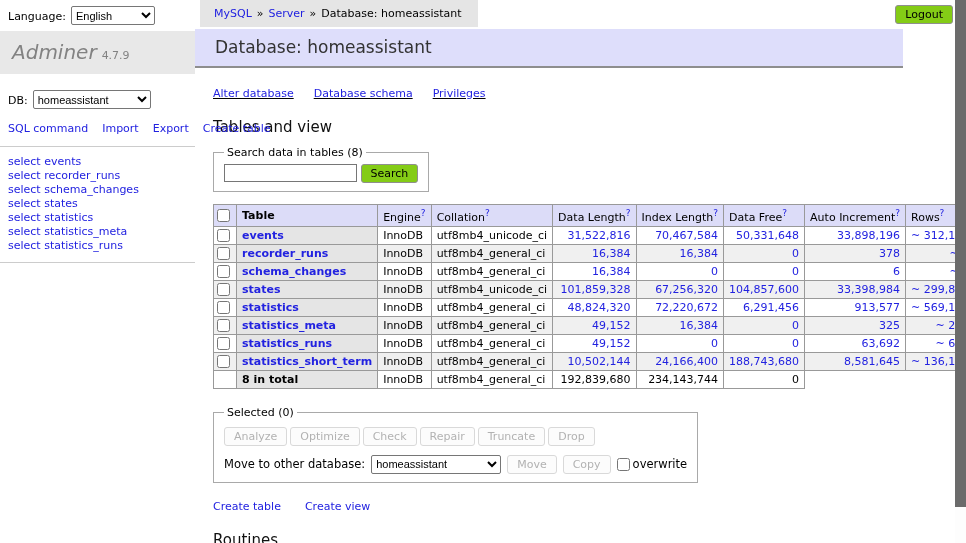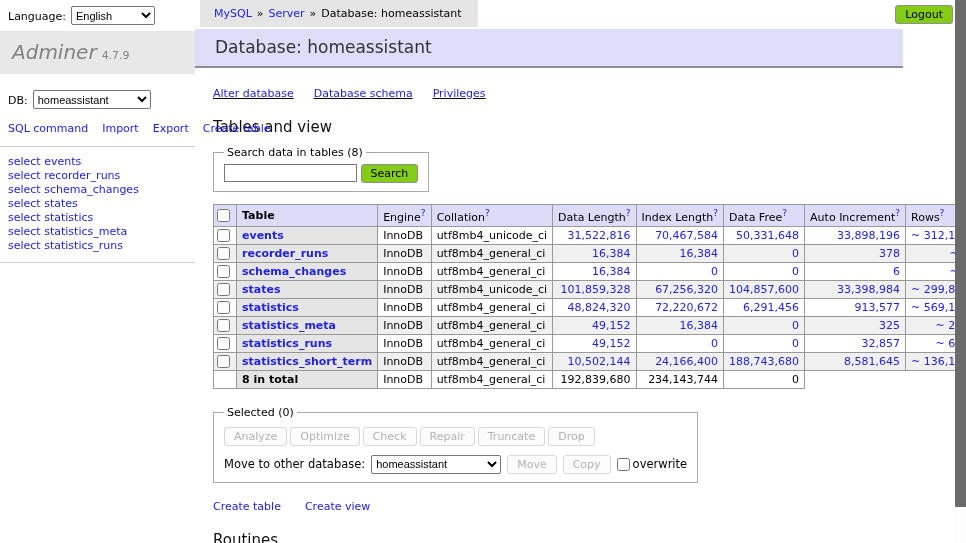--- a/index.html
+++ b/index.html
@@ -203,21 +203,21 @@
             <td class="num"><a href="#">~ 244</a></td>
           </tr>
           <tr>
             <td class="check"><input type="checkbox" style=""></td>
             <th><a href="#">statistics_runs</a></th>
             <td>InnoDB</td>
             <td>utf8mb4_general_ci</td>
             <td class="num"><a href="#">49,152</a></td>
             <td class="num"><a href="#">0</a></td>
             <td class="num"><a href="#">0</a></td>
-            <td class="num"><a href="#">32,857</a></td>
+            <td class="num"><a href="#">63,692</a></td>
             <td class="num"><a href="#">~ 628</a></td>
           </tr>
           <tr class="alt">
             <td class="check"><input type="checkbox" style=""></td>
             <th><a href="#">statistics_short_term</a></th>
             <td>InnoDB</td>
             <td>utf8mb4_general_ci</td>
             <td class="num"><a href="#">10,502,144</a></td>
             <td class="num"><a href="#">24,166,400</a></td>
             <td class="num"><a href="#">188,743,680</a></td>

